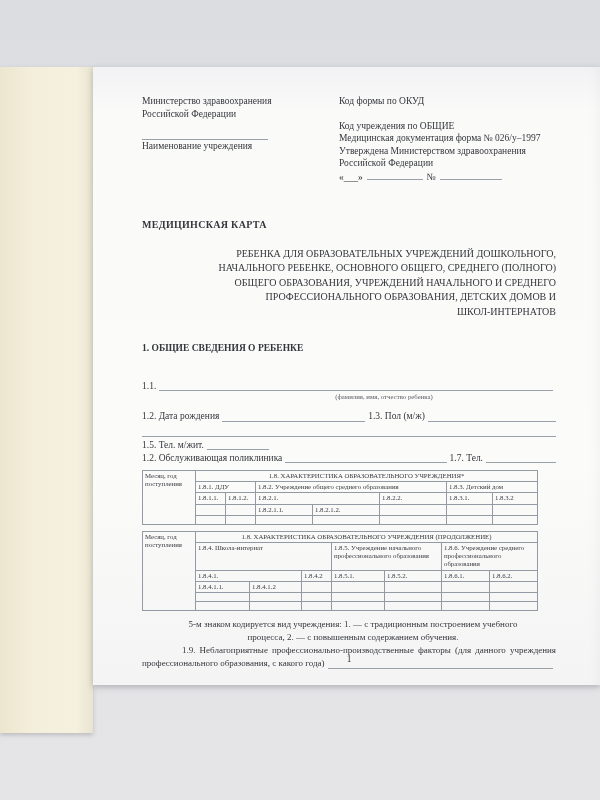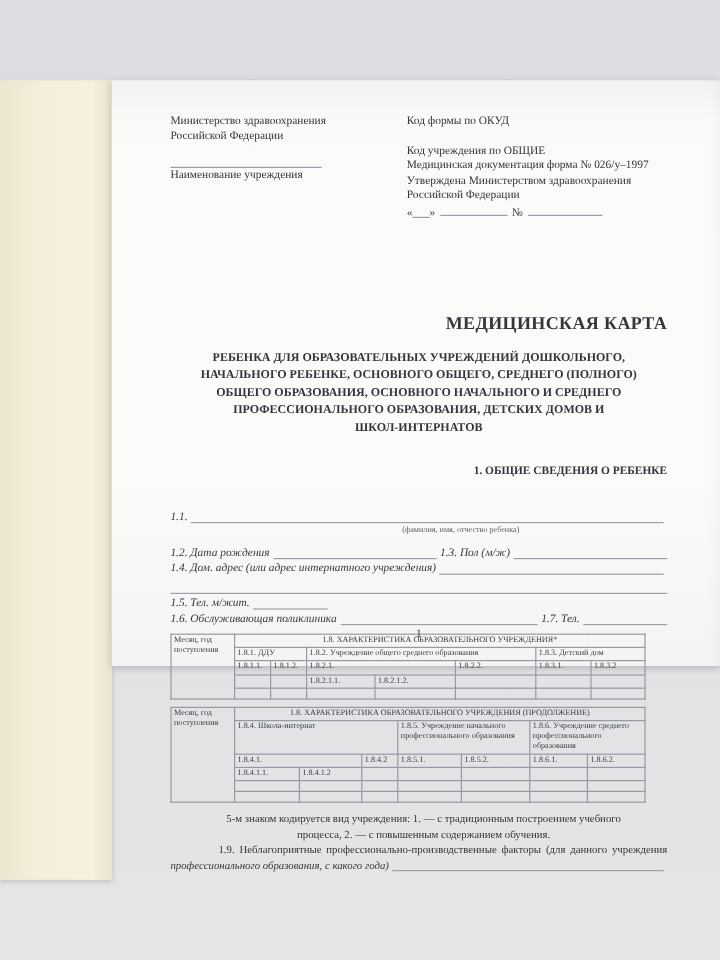--- a/index.html
+++ b/index.html
@@ -11,47 +11,47 @@
   .scene{
     position:relative;width:600px;height:800px;overflow:hidden;
     background:linear-gradient(180deg,#dbdde0 0%,#dfe0e3 45%,#e5e5e7 100%);
   }
   .stack-edge{
     position:absolute;left:0;top:67px;width:93px;height:666px;
     background:linear-gradient(90deg,#ece6cf 0%,#f4efdb 35%,#f6f1de 82%,#e9e4d0 100%);
     box-shadow:0 2px 4px rgba(70,70,80,.25);
   }
   .page{
-    position:absolute;left:93px;top:67px;width:507px;height:488px;
+    position:absolute;left:93px;top:67px;width:507px;height:618px;
     background:linear-gradient(180deg,#f2f2f4 0%,#fafaf9 7%,#fbfbfa 65%,#f4f4f4 100%);
     box-shadow:0 2px 6px rgba(60,60,70,.3), inset -10px 0 14px -10px rgba(0,0,0,.05);
     color:#34363c;
   }
   .content{
     position:relative;box-sizing:border-box;height:100%;
     padding:28px 44px 0 49px;
     font-size:9.5px;line-height:12.5px;
   }
-  .row{display:flex;align-items:flex-start;font-style:italic;}
+  .row{display:flex;align-items:center;}
   .bl{display:inline-block;border-bottom:1px solid #9aa0aa;height:10px;}
   .grow{flex:1 1 auto;margin:0 3px;}
   
   .head-row{display:flex;}
   .head-left{width:197px;flex:0 0 197px;}
   .head-right{flex:1 1 auto;white-space:nowrap;}
   .head-left .bl{width:126px;height:11px;display:block;}
   .spacer{height:12px;}
   .date-row{display:flex;align-items:baseline;}
   .date-row .bl{height:9px;}
   .bl-date{width:56px;margin:0 4px;}
   .bl-num{width:62px;margin-left:4px;}
   
-  .h-main{margin:80px 0 0 0;text-align:right;font-size:15px;font-weight:bold;letter-spacing:.3px;}
-  .subtitle{margin-top:15px;text-align:center;font-size:10px;font-weight:bold;line-height:14.5px;}
-  .h-sec{margin:23px 0 0 0;text-align:right;font-size:9.5px;font-weight:bold;}
+  .h-main{margin:36px 0 0 0;text-align:left;font-size:10px;font-weight:bold;letter-spacing:.3px;}
+  .subtitle{margin-top:15px;text-align:right;font-size:10px;font-weight:normal;line-height:14.5px;}
+  .h-sec{margin:23px 0 0 0;text-align:left;font-size:9.5px;font-weight:bold;}
   
   .fields{margin-top:25px;}
   .hint{font-size:6.8px;line-height:8px;color:#5a5c62;text-align:center;margin:1px 0 9px 70px;}
   .frow{margin-top:.5px;}
   .bl-f13{width:128px;flex:0 0 128px;margin-left:3px;}
   .bl-full{display:block;width:100%;height:13px;margin-bottom:2px;}
   .bl-f15{width:62px;flex:0 0 62px;margin-left:3px;}
   .bl-f17{width:70px;flex:0 0 70px;margin-left:3px;}
   
   table{border-collapse:collapse;table-layout:fixed;width:395px;margin-top:6px;
@@ -96,53 +96,49 @@
             <span>№</span>
             <span class="bl bl-num"></span>
           </div>
         </div>
       </div>
 
       <div class="h-main">МЕДИЦИНСКАЯ КАРТА</div>
       <div class="subtitle">
         <div>РЕБЕНКА ДЛЯ ОБРАЗОВАТЕЛЬНЫХ УЧРЕЖДЕНИЙ ДОШКОЛЬНОГО,</div>
         <div>НАЧАЛЬНОГО РЕБЕНКЕ, ОСНОВНОГО ОБЩЕГО, СРЕДНЕГО (ПОЛНОГО)</div>
-        <div>ОБЩЕГО ОБРАЗОВАНИЯ, ОСНОВНОГО НАЧАЛЬНОГО И СРЕДНЕГО</div>
+        <div>ОБЩЕГО ОБРАЗОВАНИЯ, УЧРЕЖДЕНИЙ НАЧАЛЬНОГО И СРЕДНЕГО</div>
         <div>ПРОФЕССИОНАЛЬНОГО ОБРАЗОВАНИЯ, ДЕТСКИХ ДОМОВ И</div>
         <div>ШКОЛ-ИНТЕРНАТОВ</div>
       </div>
       <div class="h-sec">1. ОБЩИЕ СВЕДЕНИЯ О РЕБЕНКЕ</div>
 
       <div class="fields">
         <div class="row frow">
           <span>1.1.</span>
           <span class="bl grow"></span>
         </div>
         <div class="hint">(фамилия, имя, отчество ребенка)</div>
 
         <div class="row frow">
           <span>1.2. Дата рождения</span>
           <span class="bl grow"></span>
           <span>1.3. Пол (м/ж)</span>
           <span class="bl bl-f13"></span>
         </div>
 
-        <div class="row frow">
-          <span>1.4. Дом. адрес (или адрес интернатного учреждения)</span>
-          <span class="bl grow"></span>
-        </div>
         <span class="bl bl-full"></span>
 
         <div class="row frow">
           <span>1.5. Тел. м/жит.</span>
           <span class="bl bl-f15"></span>
         </div>
 
         <div class="row frow">
-          <span>1.6. Обслуживающая поликлиника</span>
+          <span>1.2. Обслуживающая поликлиника</span>
           <span class="bl grow"></span>
           <span>1.7. Тел.</span>
           <span class="bl bl-f17"></span>
         </div>
       </div>
 
       <table>
         <colgroup>
           <col style="width:53px">
             <col style="width:30px">

